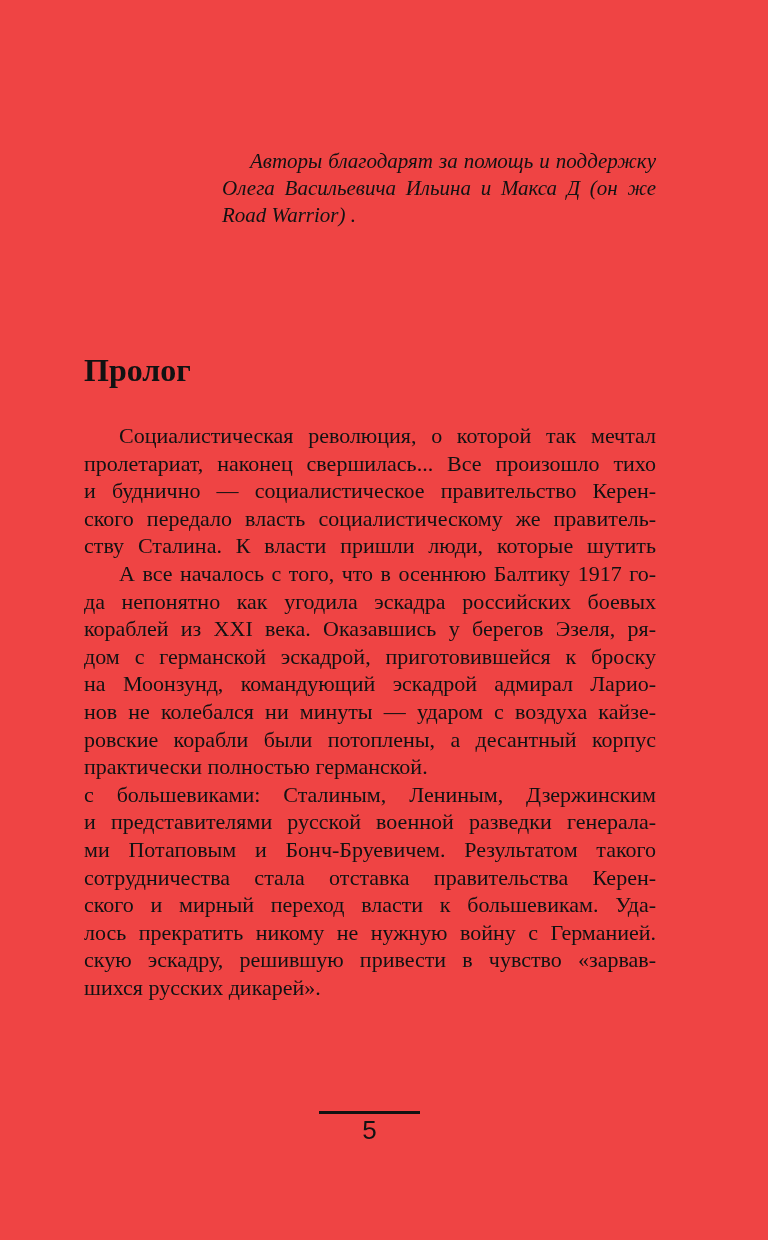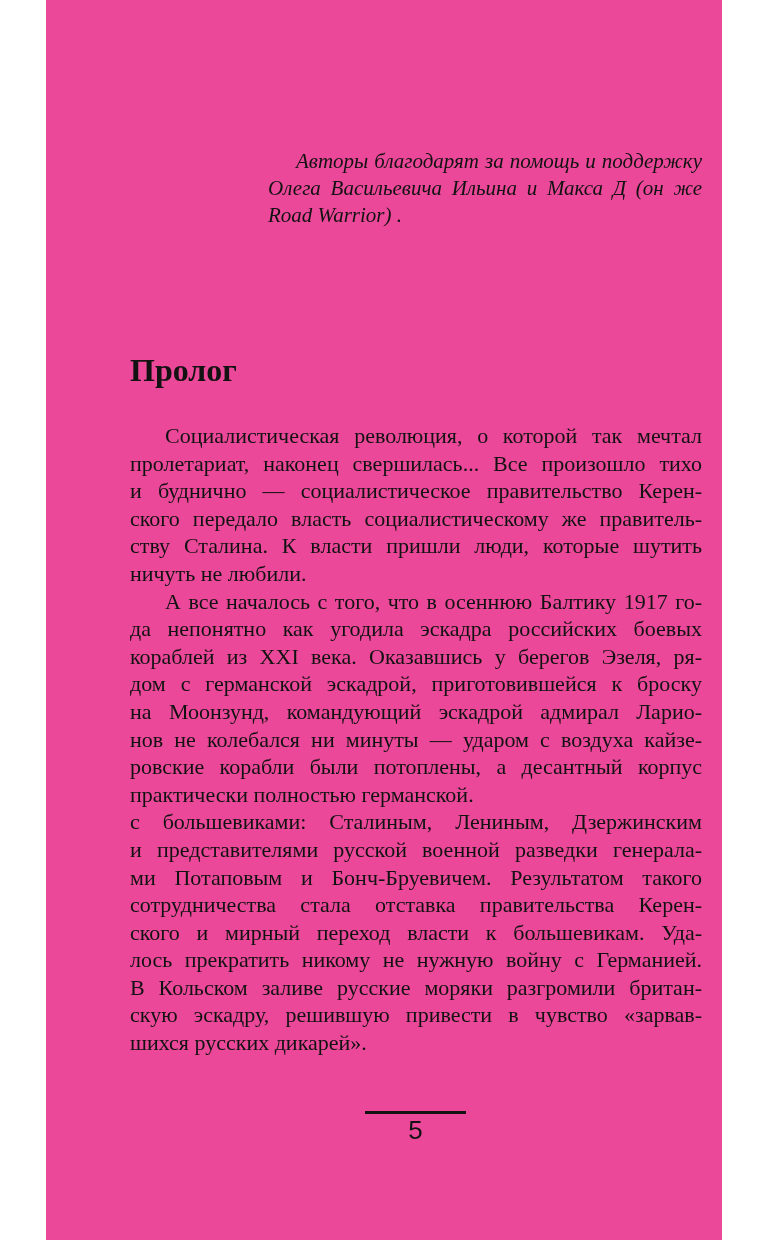--- a/index.html
+++ b/index.html
@@ -1,21 +1,21 @@
 <!DOCTYPE html>
 <html><head>
 <meta charset="utf-8">
 <style>
   * { margin: 0; padding: 0; box-sizing: border-box; }
   html, body { background: #ffffff; }
   .page {
     position: relative;
-    width: 676px;
+    width: 768px;
     height: 1240px;
-    background: #ec4899;
+    background: #ef4444;
     color: #121212;
     font-family: "Liberation Serif", "DejaVu Serif", serif;
     overflow: hidden;
     margin: 0 auto;
   }
   .epigraph {
     position: absolute;
     left: 222px;
     top: 148px;
     width: 434px;
@@ -80,40 +80,38 @@
 
   <div class="heading">Пролог</div>
 
   <div class="body-text">
       <div>
         <div class="line first">Социалистическая революция, о которой так мечтал</div>
         <div class="line">пролетариат, наконец свершилась... Все произошло тихо</div>
         <div class="line">и буднично — социалистическое правительство Керен-</div>
         <div class="line">ского передало власть социалистическому же правитель-</div>
         <div class="line">ству Сталина. К власти пришли люди, которые шутить</div>
-        <div class="line last">ничуть не любили.</div>
       </div>
       <div>
         <div class="line first">А все началось с того, что в осеннюю Балтику 1917 го-</div>
         <div class="line">да непонятно как угодила эскадра российских боевых</div>
         <div class="line">кораблей из XXI века. Оказавшись у берегов Эзеля, ря-</div>
         <div class="line">дом с германской эскадрой, приготовившейся к броску</div>
         <div class="line">на Моонзунд, командующий эскадрой адмирал Ларио-</div>
         <div class="line">нов не колебался ни минуты — ударом с воздуха кайзе-</div>
         <div class="line">ровские корабли были потоплены, а десантный корпус</div>
         <div class="line last">практически полностью германской.</div>
       </div>
       <div>
         <div class="line">с большевиками: Сталиным, Лениным, Дзержинским</div>
         <div class="line">и представителями русской военной разведки генерала-</div>
         <div class="line">ми Потаповым и Бонч-Бруевичем. Результатом такого</div>
         <div class="line">сотрудничества стала отставка правительства Керен-</div>
         <div class="line">ского и мирный переход власти к большевикам. Уда-</div>
         <div class="line">лось прекратить никому не нужную войну с Германией.</div>
-        <div class="line">В Кольском заливе русские моряки разгромили британ-</div>
         <div class="line">скую эскадру, решившую привести в чувство «зарвав-</div>
         <div class="line last">шихся русских дикарей».</div>
       </div>
     </div>
 
   <div class="footer-rule"></div>
   <div class="page-number">5</div>
 
 </div>
 

